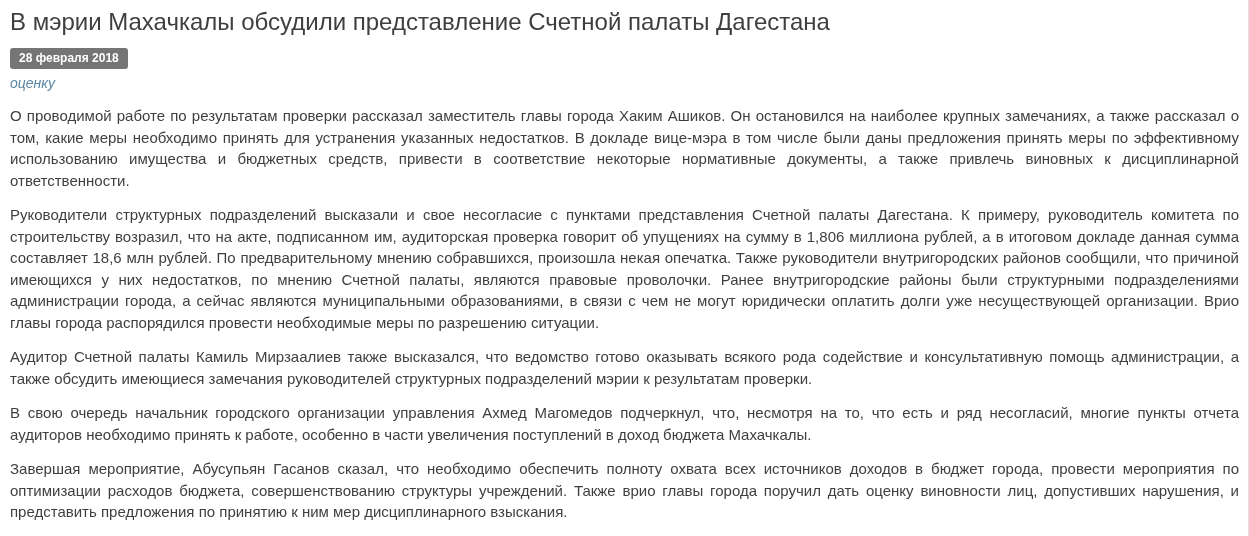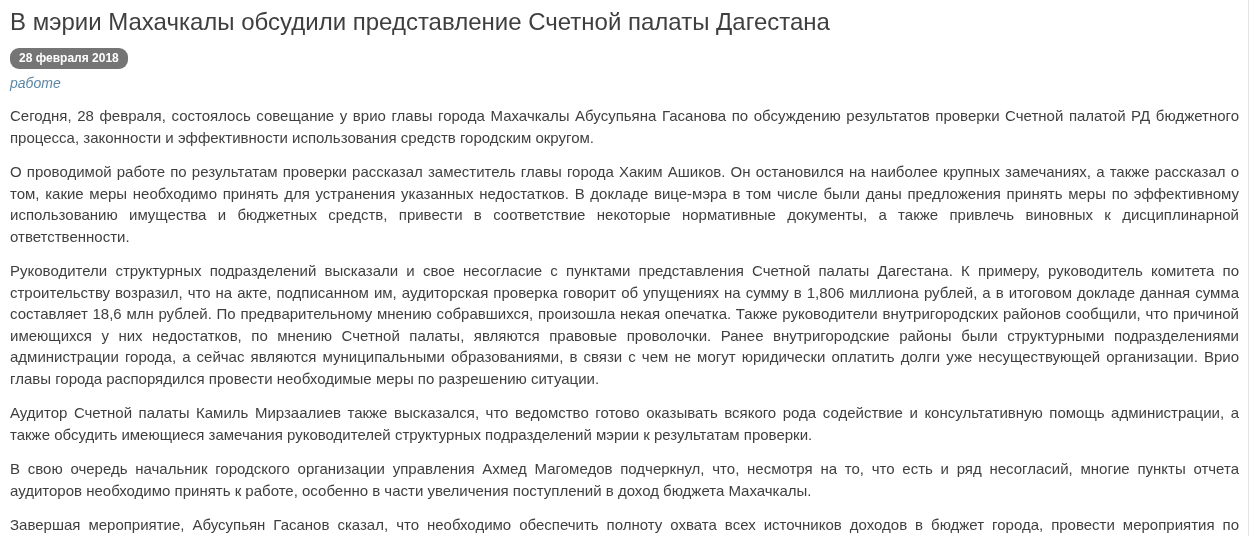--- a/index.html
+++ b/index.html
@@ -29,21 +29,21 @@
     margin: 0 0 5px 0;
   }
   .date-badge {
     display: inline-block;
     background: var(--badge-bg, #757575);
     color: var(--badge-text, #ffffff);
     font-size: 12px;
     font-weight: bold;
     line-height: 13px;
     padding: 4px 9px;
-    border-radius: 9px;
+    border-radius: 3px;
   }
   .category-row {
     margin: 0 0 2px 0;
   }
   .category-link {
     font-size: 14px;
     font-style: italic;
     color: var(--category-link, #5b87a6);
     text-decoration: none;
   }
@@ -60,25 +60,24 @@
 
 <div class="page">
 
   <h1 class="article-title">В мэрии Махачкалы обсудили представление Счетной палаты Дагестана</h1>
 
   <div class="meta-row">
     <span class="date-badge">28 февраля 2018</span>
   </div>
 
   <div class="category-row">
-    <a class="category-link" href="#">работе</a>
+    <a class="category-link" href="#">оценку</a>
   </div>
 
   <div class="article-body">
-    <p>Сегодня, 28 февраля, состоялось совещание у врио главы города Махачкалы Абусупьяна Гасанова по обсуждению результатов проверки Счетной палатой РД бюджетного процесса, законности и эффективности использования средств городским округом.</p>
     <p>О проводимой работе по результатам проверки рассказал заместитель главы города Хаким Ашиков. Он остановился на наиболее крупных замечаниях, а также рассказал о том, какие меры необходимо принять для устранения указанных недостатков. В докладе вице-мэра в том числе были даны предложения принять меры по эффективному использованию имущества и бюджетных средств, привести в соответствие некоторые нормативные документы, а также привлечь виновных к дисциплинарной ответственности.</p>
     <p>Руководители структурных подразделений высказали и свое несогласие с пунктами представления Счетной палаты Дагестана. К примеру, руководитель комитета по строительству возразил, что на акте, подписанном им, аудиторская проверка говорит об упущениях на сумму в 1,806 миллиона рублей, а в итоговом докладе данная сумма составляет 18,6 млн рублей. По предварительному мнению собравшихся, произошла некая опечатка. Также руководители внутригородских районов сообщили, что причиной имеющихся у них недостатков, по мнению Счетной палаты, являются правовые проволочки. Ранее внутригородские районы были структурными подразделениями администрации города, а сейчас являются муниципальными образованиями, в связи с чем не могут юридически оплатить долги уже несуществующей организации. Врио главы города распорядился провести необходимые меры по разрешению ситуации.</p>
     <p>Аудитор Счетной палаты Камиль Мирзаалиев также высказался, что ведомство готово оказывать всякого рода содействие и консультативную помощь администрации, а также обсудить имеющиеся замечания руководителей структурных подразделений мэрии к результатам проверки.</p>
     <p>В свою очередь начальник городского организации управления Ахмед Магомедов подчеркнул, что, несмотря на то, что есть и ряд несогласий, многие пункты отчета аудиторов необходимо принять к работе, особенно в части увеличения поступлений в доход бюджета Махачкалы.</p>
     <p>Завершая мероприятие, Абусупьян Гасанов сказал, что необходимо обеспечить полноту охвата всех источников доходов в бюджет города, провести мероприятия по оптимизации расходов бюджета, совершенствованию структуры учреждений. Также врио главы города поручил дать оценку виновности лиц, допустивших нарушения, и представить предложения по принятию к ним мер дисциплинарного взыскания.</p>
   </div>
 
 </div>
 
 </body></html>

